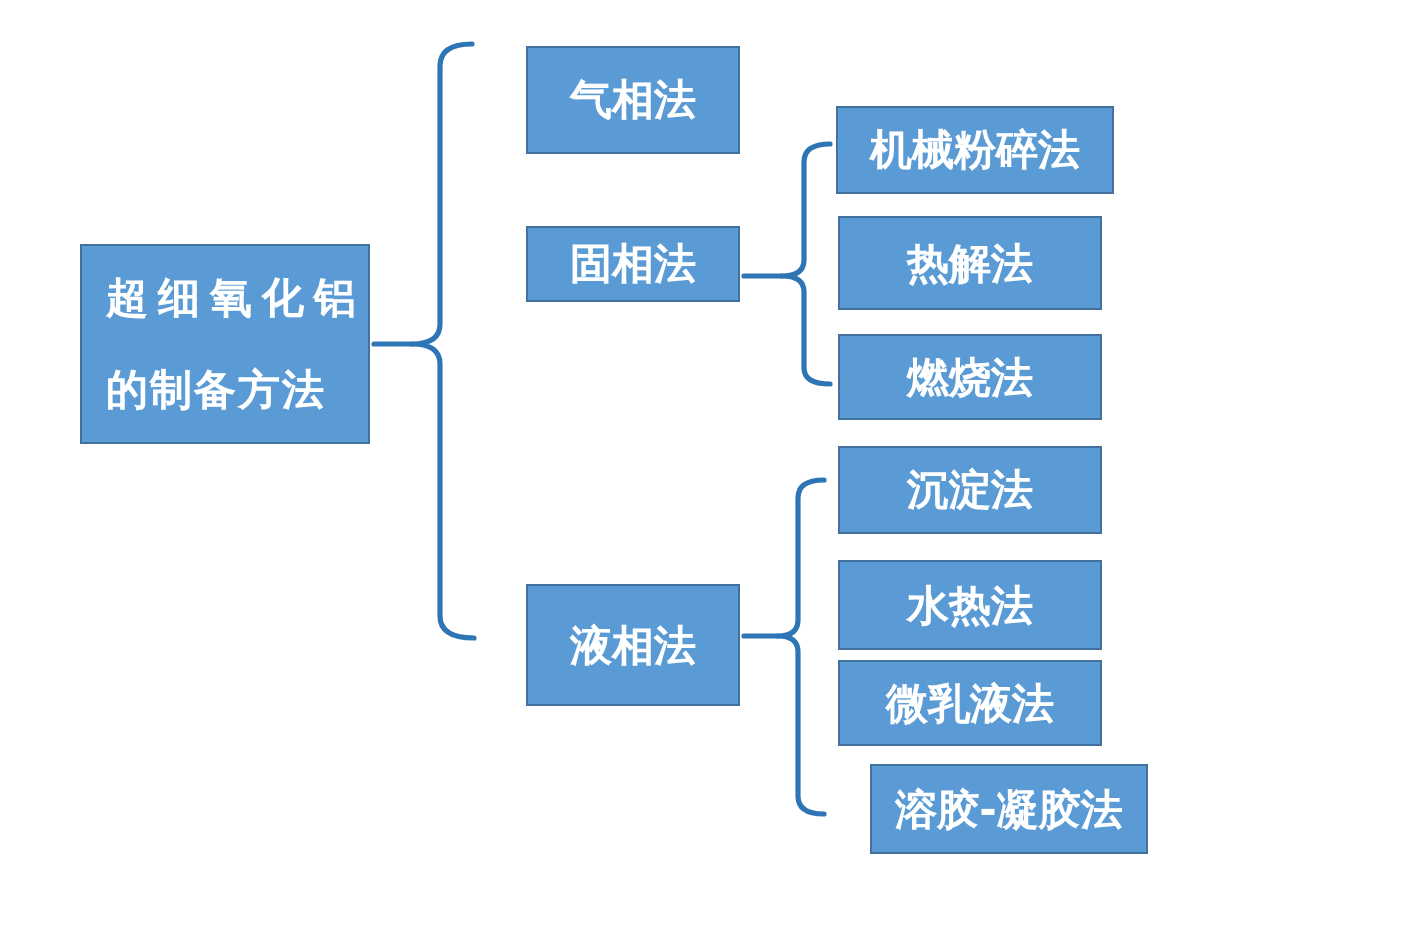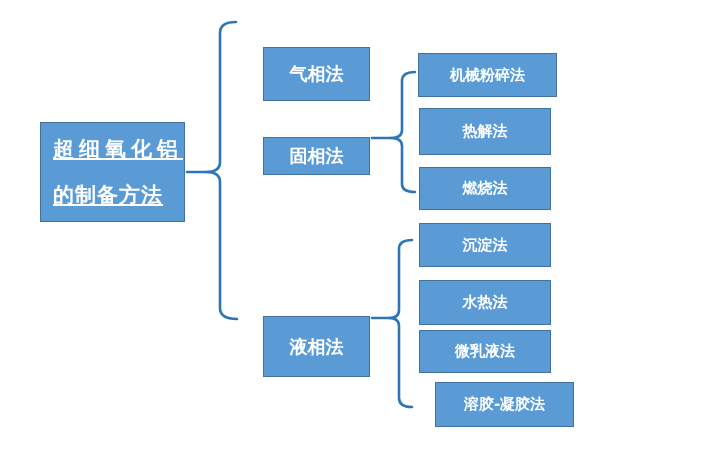--- a/index.html
+++ b/index.html
@@ -44,31 +44,30 @@
   
   .node.root {
     left: 40px; top: 122px;
     width: 145px; height: 100px;
     flex-direction: column;
     align-items: flex-start;
     justify-content: center;
     gap: 25px;
     padding-left: 12px;
     font-size: 21px;
-    text-decoration: underline;
   }
   .root-line { line-height: 1; letter-spacing: 1px; }
   .root-line.spaced { letter-spacing: 5px; }
   
-  .node.b2 { left: 263px; width: 107px; font-size: 18px; margin-top: 24px; }
+  .node.b2 { left: 263px; width: 107px; font-size: 21px; }
   .node.gas    { top: 23px;  height: 54px; }
   .node.solid  { top: 113px; height: 38px; }
   .node.liquid { top: 292px; height: 61px; }
   
-  .node.b3 { left: 419px; width: 132px; font-size: 15px; }
+  .node.b3 { left: 419px; width: 132px; font-size: 21px; }
   .node.wide { left: 418px; width: 139px; }
   .node.mech   { top: 53px;  height: 44px; }
   .node.pyro   { top: 108px; height: 47px; }
   .node.comb   { top: 167px; height: 43px; }
   .node.precip { top: 223px; height: 44px; }
   .node.hydro  { top: 280px; height: 45px; }
   .node.micro  { top: 330px; height: 43px; text-align: center; }
   .node.solgel { top: 382px; height: 45px; margin-left: 17px; }
 </style>
 </head>

